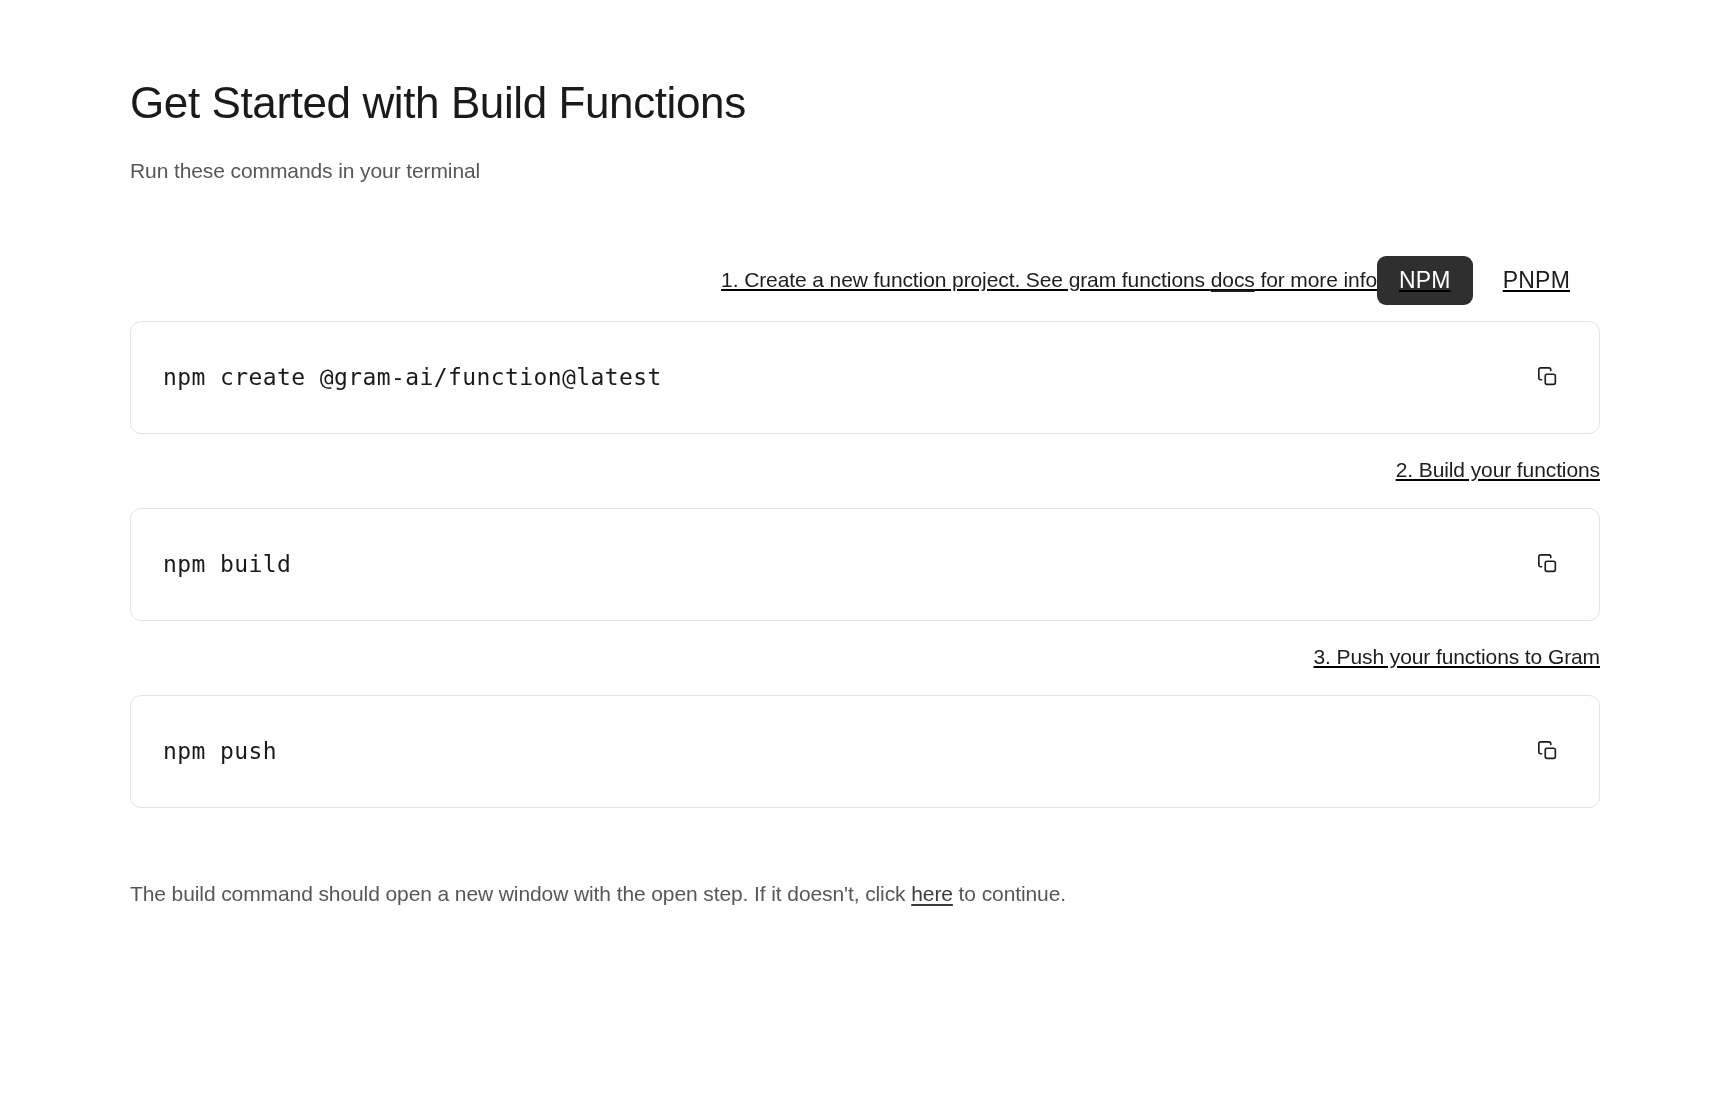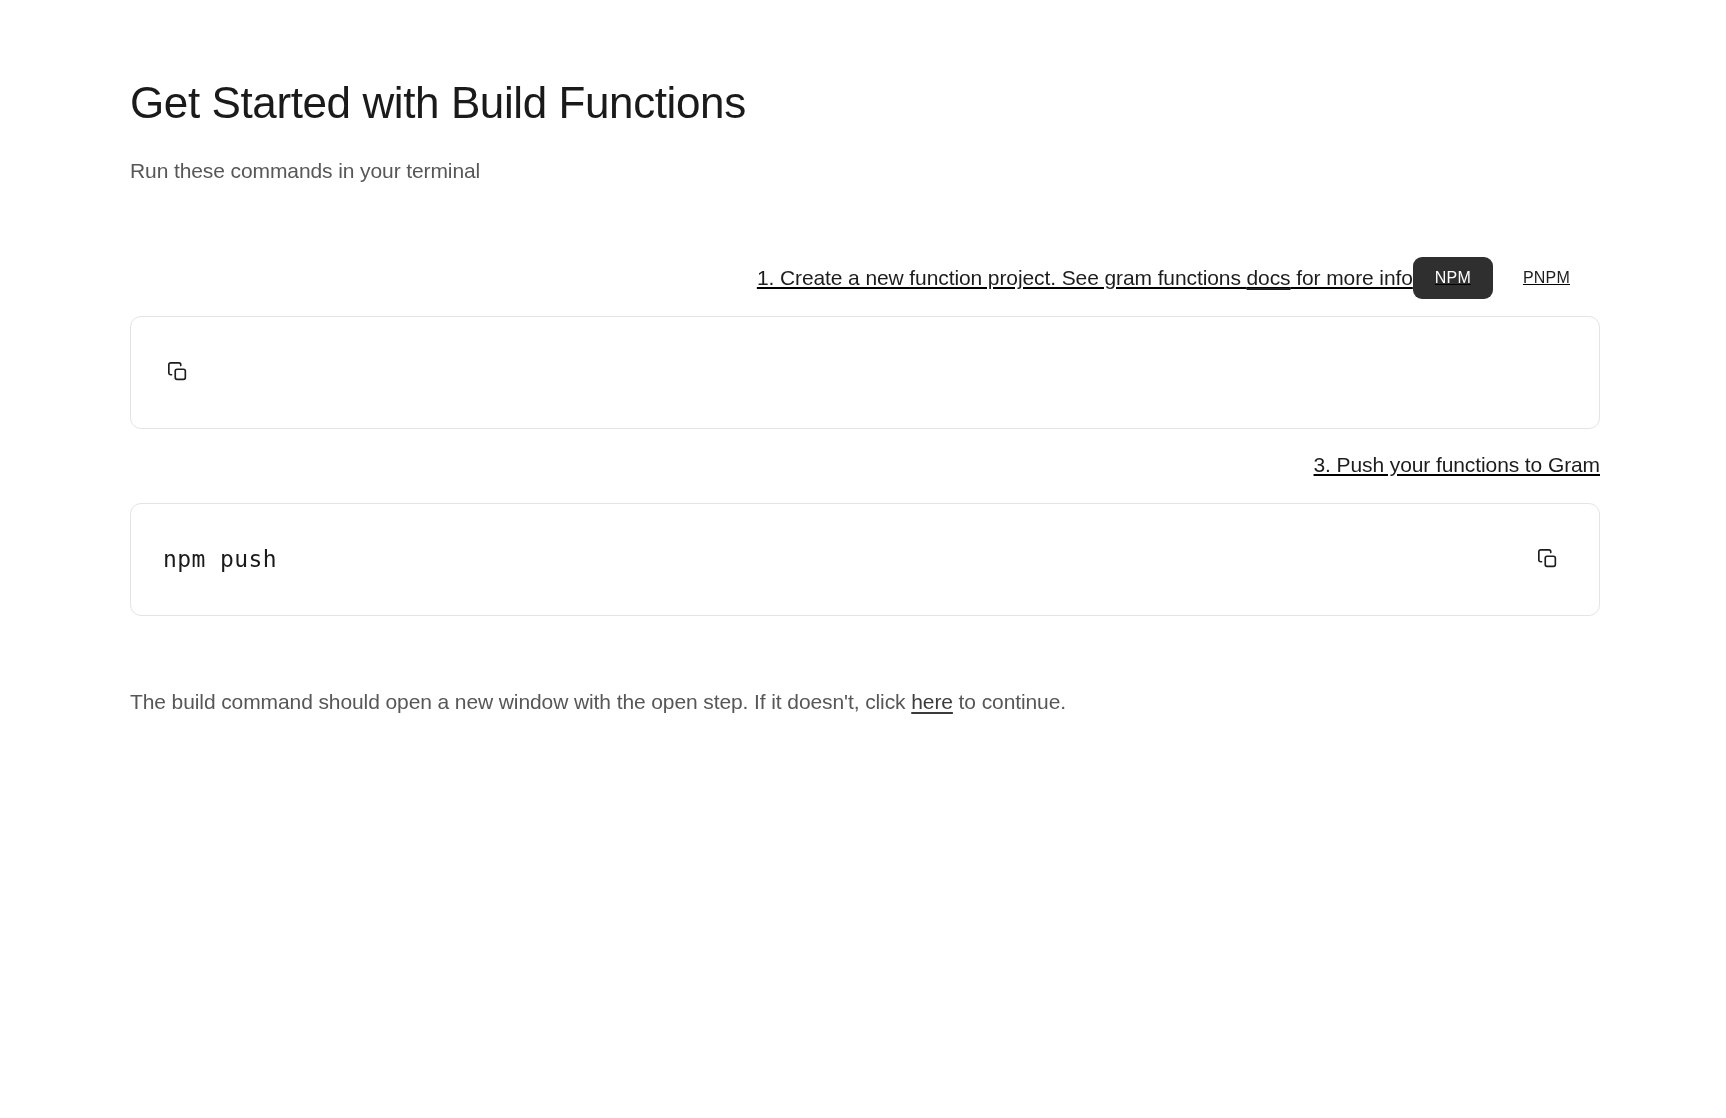--- a/index.html
+++ b/index.html
@@ -77,21 +77,21 @@
 
   
   .pm-toggle {
     display: flex;
     align-items: center;
     gap: 8px;
     margin-right: 8px;
   }
 
   .pm-option {
-    font-size: 16px;
+    font-size: 23px;
     letter-spacing: 0.2px;
     color: #1d1d1d;
     padding: 13px 22px;
     border-radius: 9px;
     border: none;
     background: transparent;
     cursor: pointer;
     font-family: "Liberation Sans", sans-serif;
     line-height: 1;
   }
@@ -171,31 +171,49 @@
         <div class="step-header">
           <div class="step-label"><span>1. Create a new function project. See gram functions </span><a class="inline-link" href="#">docs</a><span> for more info</span></div>
 
           <div class="pm-toggle">
             <button class="pm-option active">NPM</button>
             <button class="pm-option">PNPM</button>
           </div>
         </div>
 
         <div class="cmd-box">
+          <code class="cmd-text">npm create @gram-ai/function@latest</code>
           <button class="copy-btn">
             <span>
               <svg width="22" height="22" viewBox="0 0 24 24" fill="none" stroke="currentColor" stroke-width="1.8" stroke-linecap="round" stroke-linejoin="round">
                 <rect x="9" y="9" width="11" height="11" rx="2"></rect>
                 <path d="M5 15H4a2 2 0 0 1-2-2V4a2 2 0 0 1 2-2h9a2 2 0 0 1 2 2v1"></path>
               </svg>
             </span>
           </button>
         </div>
       </div>
 
+      <div class="step">
+        <div class="step-header">
+          <div class="step-label">2. Build your functions</div>
+        </div>
+
+        <div class="cmd-box">
+          <code class="cmd-text">npm build</code>
+          <button class="copy-btn">
+            <span>
+              <svg width="22" height="22" viewBox="0 0 24 24" fill="none" stroke="currentColor" stroke-width="1.8" stroke-linecap="round" stroke-linejoin="round">
+                <rect x="9" y="9" width="11" height="11" rx="2"></rect>
+                <path d="M5 15H4a2 2 0 0 1-2-2V4a2 2 0 0 1 2-2h9a2 2 0 0 1 2 2v1"></path>
+              </svg>
+            </span>
+          </button>
+        </div>
+      </div>
 
       <div class="step">
         <div class="step-header">
           <div class="step-label">3. Push your functions to Gram</div>
         </div>
 
         <div class="cmd-box">
           <code class="cmd-text">npm push</code>
           <button class="copy-btn">
             <span>

